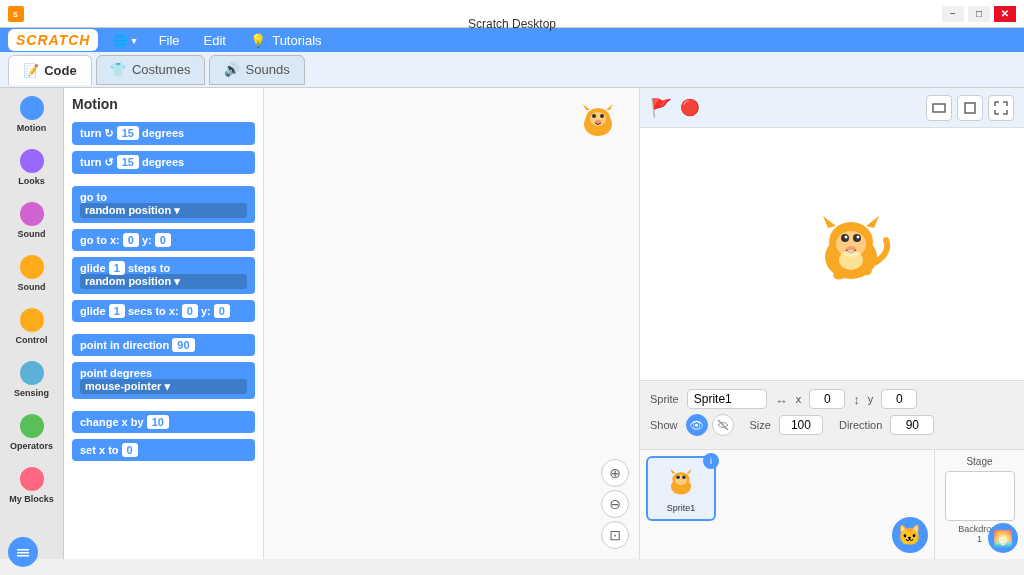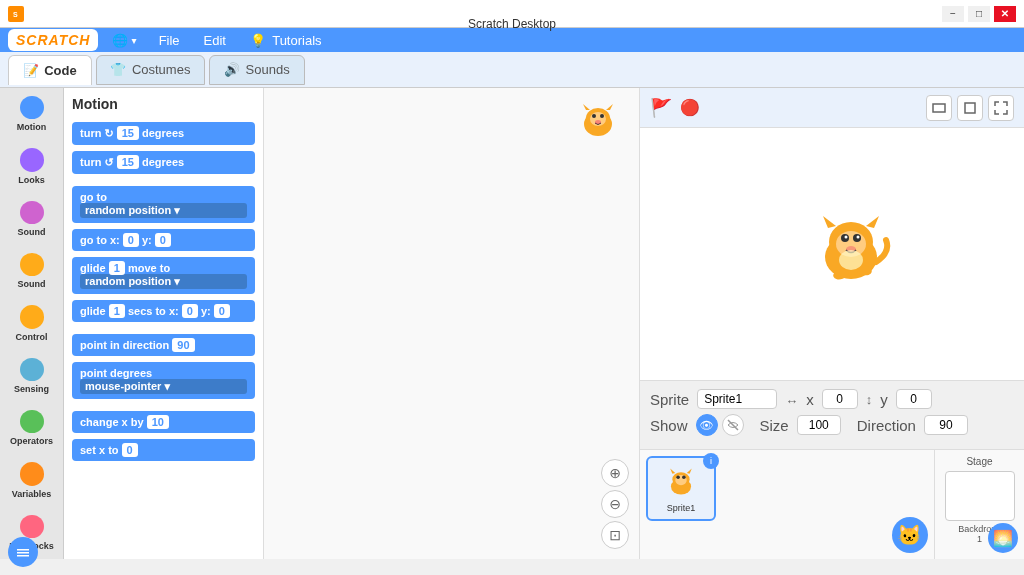--- a/index.html
+++ b/index.html
@@ -144,21 +144,21 @@
       flex: 1; background: white; position: relative; overflow: hidden;
     }
 
     
     #sprite-info {
       background: #f0f0f0; border-top: 1px solid #ddd; padding: 8px 10px;
     }
     .sprite-info-row {
       display: flex; align-items: center; gap: 8px; margin-bottom: 5px;
     }
-    .sprite-label { font-size: 15px; color: #555; }
+    .sprite-label { font-size: 11px; color: #555; }
     .sprite-name-field {
       background: white; border: 1px solid #ccc; border-radius: 4px;
       padding: 2px 6px; font-size: 12px; width: 80px;
     }
     .sprite-coord-field {
       background: white; border: 1px solid #ccc; border-radius: 4px;
       padding: 2px 4px; font-size: 12px; width: 36px; text-align: center;
     }
     .coord-icon { font-size: 13px; color: #666; }
     .show-icons { display: flex; gap: 4px; }
@@ -286,24 +286,20 @@
     </div>
     <div class="category-item">
       <div class="cat-dot" style="background:#5cb1d6;"></div>
       <span class="cat-label">Sensing</span>
     </div>
     <div class="category-item">
       <div class="cat-dot" style="background:#59c059;"></div>
       <span class="cat-label">Operators</span>
     </div>
     <div class="category-item">
-      <div class="cat-dot" style="background:#ff8c1a;"></div>
-      <span class="cat-label">Variables</span>
-    </div>
-    <div class="category-item">
       <div class="cat-dot" style="background:#ff6680;"></div>
       <span class="cat-label">My Blocks</span>
     </div>
   </div>
 
   <div id="blocks-panel">
     <div class="blocks-title">Motion</div>
 
 
     <div class="block block-motion block-row">
@@ -328,21 +324,21 @@
     <div class="block block-motion block-row">
       <span>go to x:</span>
       <span class="block-value">0</span>
       <span>y:</span>
       <span class="block-value">0</span>
     </div>
 
     <div class="block block-motion block-row">
       <span>glide</span>
       <span class="block-value">1</span>
-      <span>move to</span>
+      <span>steps to</span>
       <span class="block-dropdown">random position ▾</span>
     </div>
 
     <div class="block block-motion block-row">
       <span>glide</span>
       <span class="block-value">1</span>
       <span>secs to x:</span>
       <span class="block-value">0</span>
       <span>y:</span>
       <span class="block-value">0</span>

